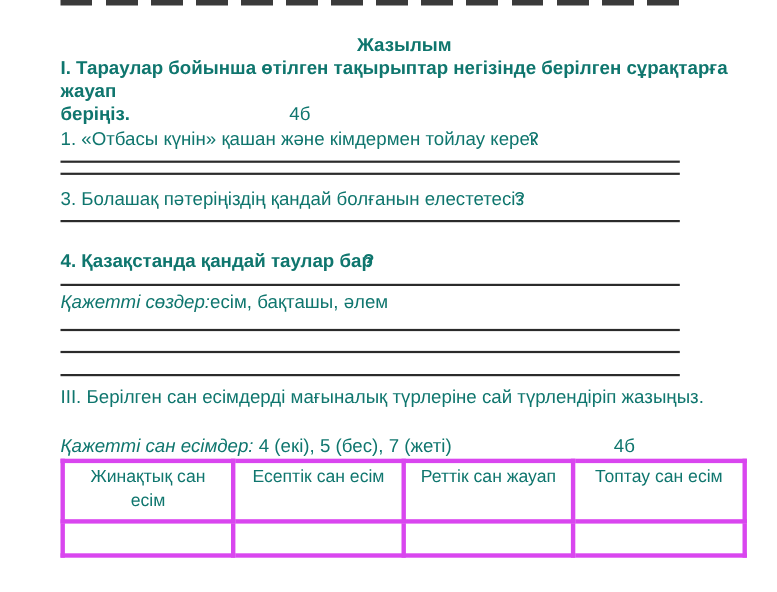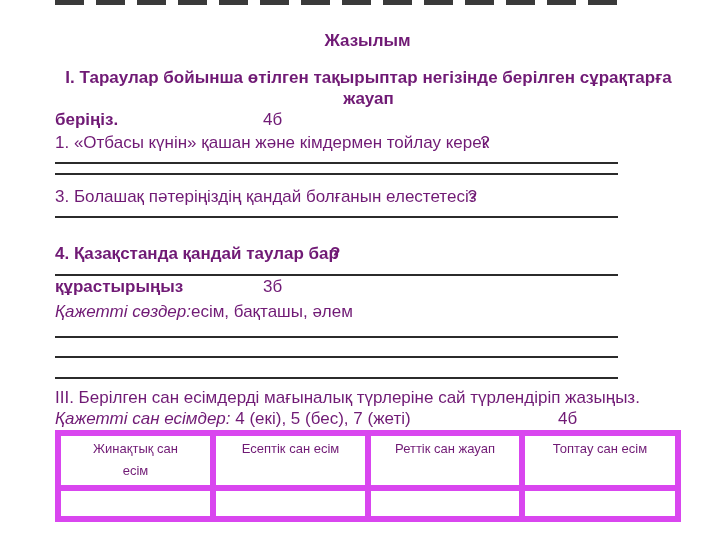--- a/index.html
+++ b/index.html
@@ -2,42 +2,42 @@
 <html><head>
 <meta charset="utf-8">
 <style>
   html, body { margin: 0; padding: 0; background: #ffffff; }
   .page {
     position: relative;
     width: 706px;
     height: 538px;
     background: #ffffff;
     font-family: "Liberation Sans", sans-serif;
-    color: #701a75;
+    color: #0f766e;
     font-size: 17px;
     line-height: 21px;
     overflow: hidden;
     box-sizing: border-box;
     padding-left: 55px;
     padding-right: 24px;
   }
   .top-strip {
     width: 570px;
     height: 5px;
     background: repeating-linear-gradient(90deg, #3a3a3a 0 29px, transparent 29px 41px);
   }
   .doc-title {
     margin-top: 25px;
     font-weight: 700;
     text-align: center;
     width: 625px;
   }
   p { margin: 0; }
   .bold { font-weight: 700; }
-  .h1l1 { margin-top: 16px; text-align: center; }
+  .h1l1 { margin-top: 0; }
   .pts-line { position: relative; }
   .pts {
     position: absolute;
     left: 208px;
     top: 0;
     font-weight: 400;
   }
   .question { }
   .q1 { margin-top: 2px; }
   .q2 { margin-top: 9px; }
@@ -53,35 +53,35 @@
   .al2 { margin-top: 9px; }
   .al3 { margin-top: 9px; }
   .al4 { margin-top: 10px; }
   .h2l1 { margin-top: 7px; }
   .req { margin-top: 4px; }
   .req-label { font-style: italic; }
   .al5 { margin-top: 14px; }
   .al6 { margin-top: 18px; }
   .al7 { margin-top: 19px; }
   .h3 { margin-top: 8px; }
-  .req3 { position: relative; }
+  .req3 { position: relative; margin-top: 24px; }
   .req3 .pts3 {
     position: absolute;
     left: 503px;
     top: 0;
   }
   table.grid {
     margin-top: 1px;
     border-collapse: collapse;
     table-layout: fixed;
   }
   table.grid th, table.grid td {
-    border: 6px solid #d946ef;
+    border: 4px solid #d946ef;
     font-weight: 400;
-    font-size: 13px;
+    font-size: 16px;
     line-height: 22px;
     text-align: center;
     vertical-align: top;
     padding: 2px 4px 0 4px;
     box-sizing: border-box;
   }
   table.grid th { height: 55px; }
   table.grid td { height: 31px; }
   .cw0 { width: 155px; }
   .cw1 { width: 155px; }
@@ -108,21 +108,20 @@
     <div class="answer-line al2"></div>
 
     <p class="question q3"><span>3. Болашақ пәтеріңіздің қандай болғанын елестетесіз</span><span class="qm">?</span></p>
     <div class="answer-line al3"></div>
 
     <p class="question q4"><span>4. Қазақстанда қандай таулар бар</span><span class="qm">?</span></p>
     <div class="answer-line al4"></div>
   </div>
 
   <div>
-    <p class="bold pts-line"><span>құрастырыңыз</span><span class="pts">3б</span></p>
     <p class="req"><span class="req-label">Қажетті сөздер:</span><span>есім, бақташы, әлем</span></p>
     <div class="answer-line al5"></div>
     <div class="answer-line al6"></div>
     <div class="answer-line al7"></div>
   </div>
 
   <div>
     <p class="h3">III. Берілген сан есімдерді мағыналық түрлеріне сай түрлендіріп жазыңыз.</p>
     <p class="req3"><span class="req-label">Қажетті сан есімдер:</span><span> 4 (екі), 5 (бес), 7 (жеті)</span><span class="pts3">4б</span></p>
 

